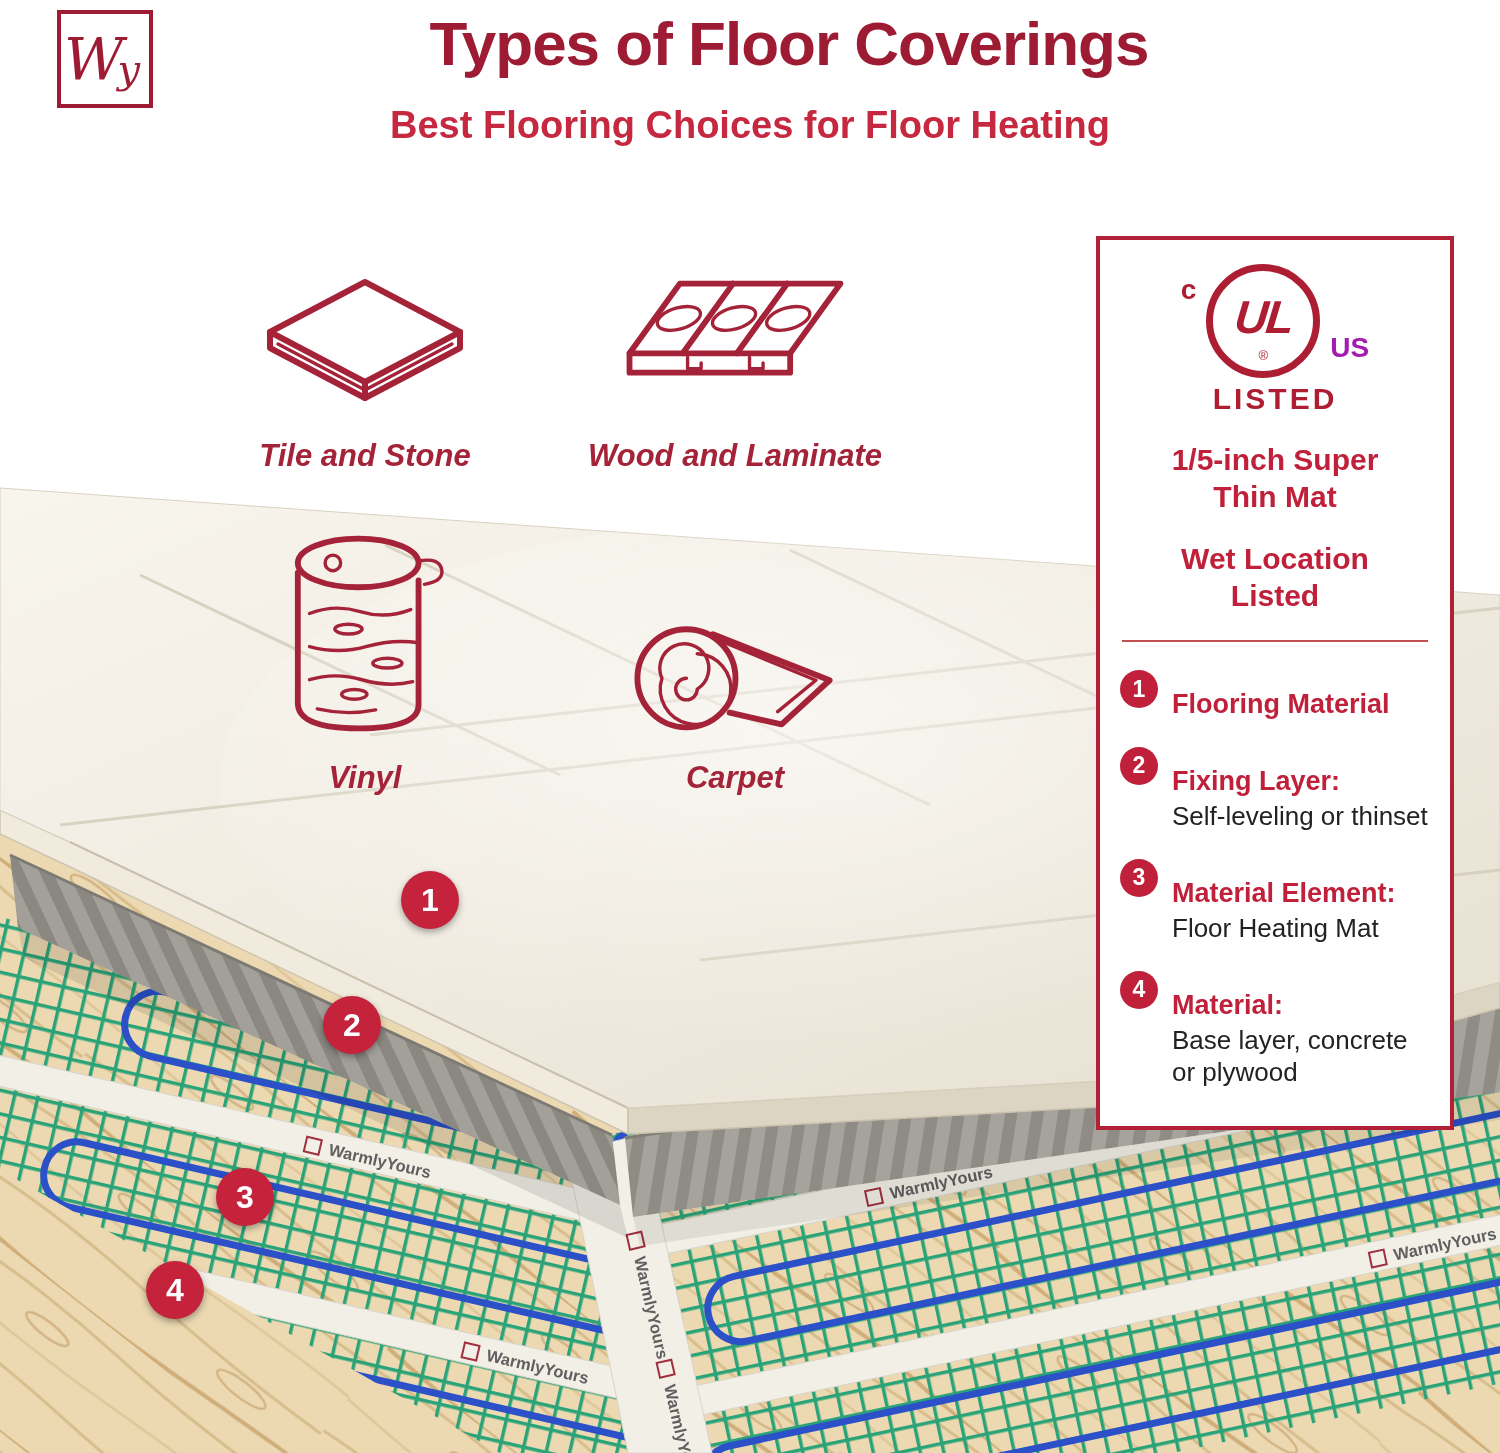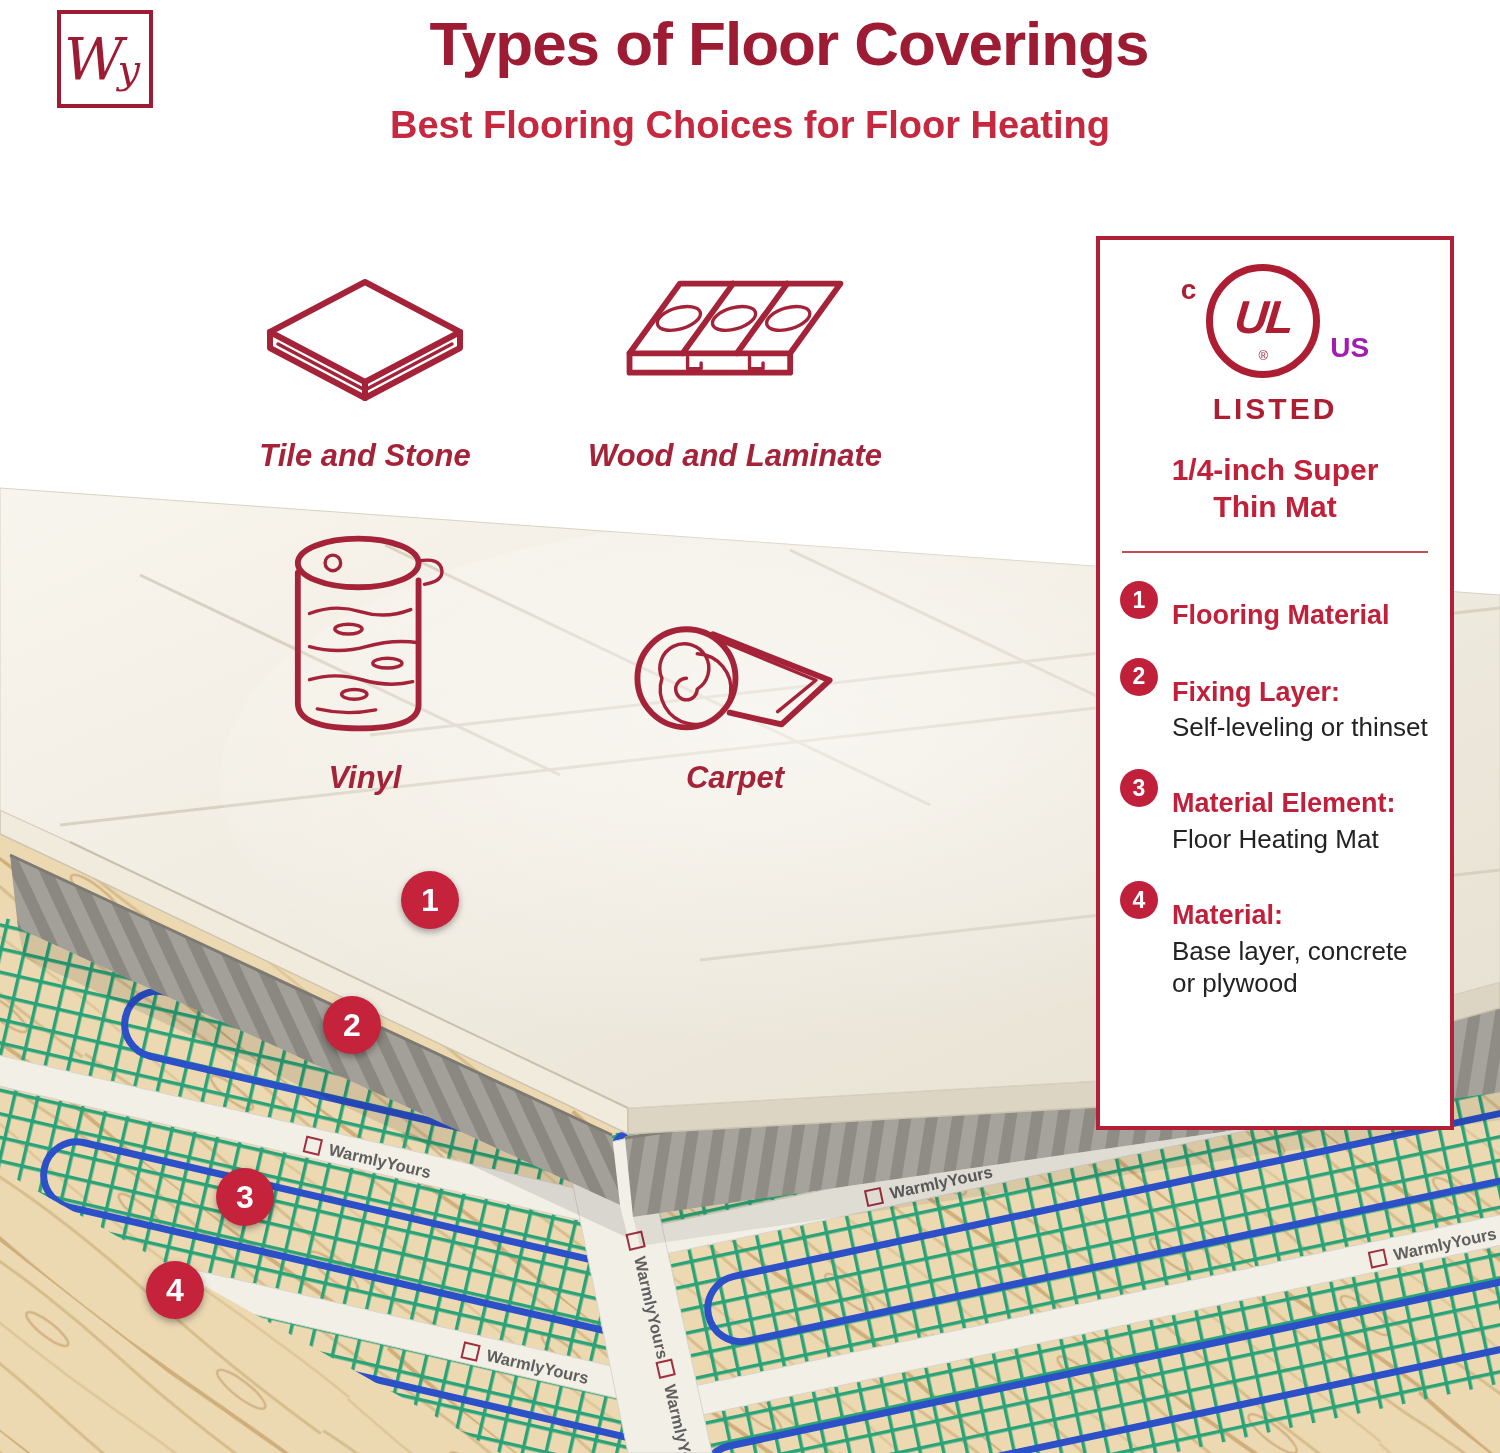--- a/index.html
+++ b/index.html
@@ -30,21 +30,21 @@
   .info-panel{position:absolute;left:1096px;top:236px;width:358px;height:894px;background:#ffffff;
               border:4px solid #b22038;box-sizing:border-box;padding:24px 16px 10px;z-index:6;}
   .ul-mark{display:flex;align-items:center;justify-content:center;}
   .ul-c{font-size:28px;font-weight:bold;color:#ad1e33;align-self:flex-start;margin-top:10px;}
   .ul-circle{position:relative;width:100px;height:100px;border:7px solid #ad1e33;border-radius:50%;
              margin:0 10px;display:flex;align-items:center;justify-content:center;box-sizing:content-box;}
   .ul-letters{font-size:46px;font-weight:bold;font-style:italic;color:#ad1e33;transform:skewX(-6deg);
               letter-spacing:-2px;position:relative;top:-4px;}
   .ul-r{position:absolute;bottom:8px;left:50%;transform:translateX(-50%);font-size:13px;color:#ad1e33;}
   .ul-us{font-size:28px;font-weight:bold;color:#a21caf;align-self:flex-end;margin-bottom:14px;}
-  .ul-listed{text-align:center;margin-top:14px;font-size:30px;font-weight:bold;letter-spacing:3px;color:#ad1e33;}
+  .ul-listed{text-align:center;margin-top:4px;font-size:30px;font-weight:bold;letter-spacing:3px;color:#ad1e33;}
   .feature{max-width:252px;margin:26px auto 0;text-align:center;font-size:30px;font-weight:bold;
            color:#c0203a;line-height:1.22;}
   .panel-divider{border:none;border-top:2px solid #c25050;margin:26px 6px 26px;}
   .legend{padding:0 4px;}
   .legend-item{display:flex;gap:14px;margin-bottom:24px;align-items:flex-start;}
   .legend-badge{flex:0 0 38px;width:38px;height:38px;border-radius:50%;background:#c0203a;color:#fff;
                 font-size:23px;font-weight:bold;display:flex;align-items:center;justify-content:center;margin-top:2px;}
   .legend-text{flex:1;margin-top:20px;}
   .legend-title{font-size:27px;font-weight:bold;color:#c0203a;line-height:1.2;}
   .legend-desc{font-size:26px;color:#222;line-height:1.25;margin-top:3px;}
@@ -284,21 +284,22 @@
     <div class="ul-mark">
       <span class="ul-c">c</span>
       <span class="ul-circle">
         <span class="ul-letters">UL</span>
         <span class="ul-r">®</span>
       </span>
       <span class="ul-us">US</span>
     </div>
     <div class="ul-listed">LISTED</div>
 
-    <div class="feature">1/4-inch Super Thin Mat</div>
+    <div class="feature">1/5-inch Super Thin Mat</div>
+    <div class="feature">Wet Location Listed</div>
 
     <hr class="panel-divider">
 
     <div class="legend">
       <div class="legend-item">
         <div class="legend-badge">1</div>
         <div class="legend-text">
           <div class="legend-title">Flooring Material</div>
 
         </div>

